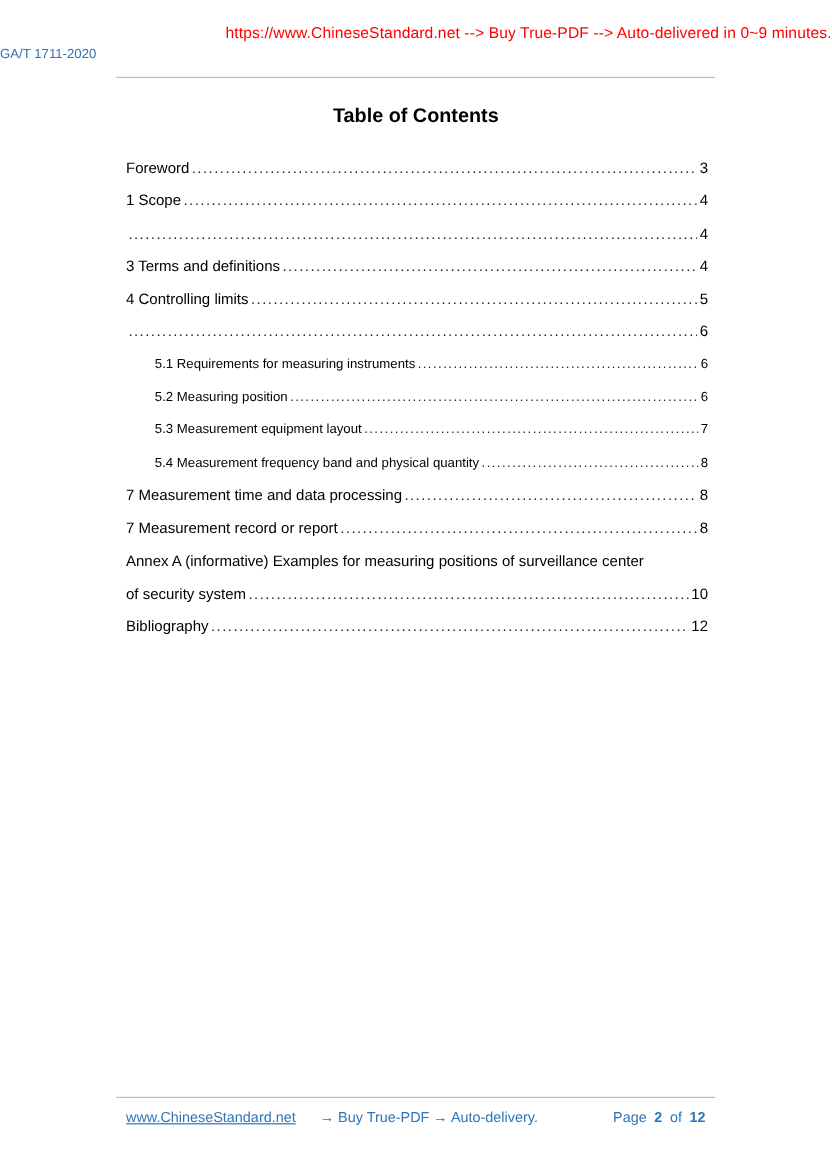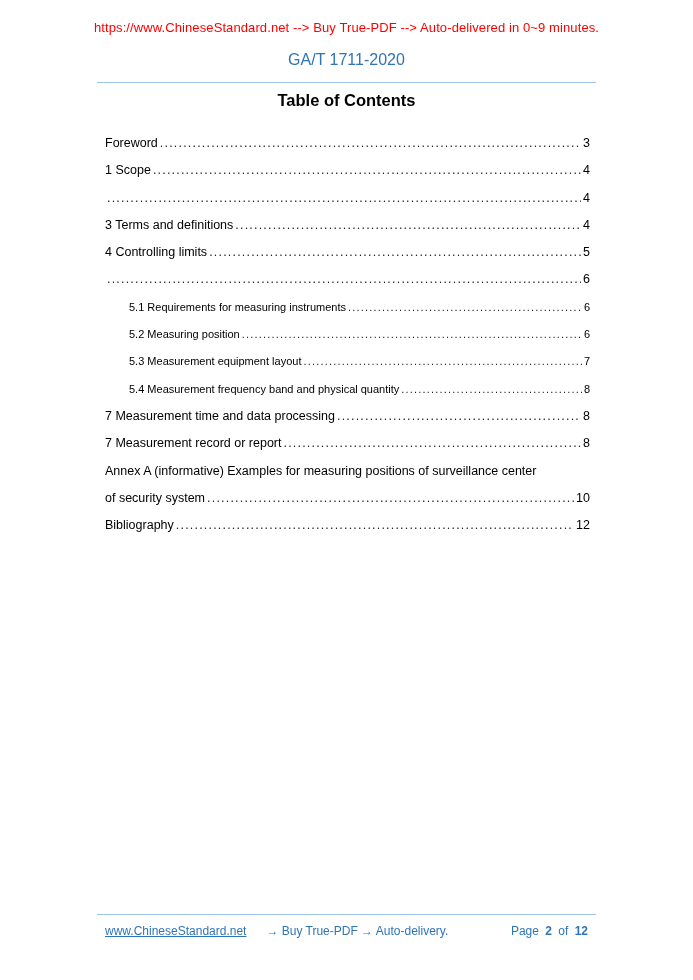--- a/index.html
+++ b/index.html
@@ -16,40 +16,39 @@
   }
   .page{
     position:relative;
     width:693px;
     height:980px;
     background:#fff;
     overflow:hidden;
     padding-top:20px;
   }
   .promo{
-    text-align:center;
+    text-align:right;
     font-size:13px;
     color:var(--promo-red);
     text-decoration:none;
     display:block;
     letter-spacing:.1px;
   }
   .doc-code{
-    margin-top:16px;
-    text-align:center;
-    font-size:16px;
+    margin-top:4px;
+    font-size:11px;
     color:var(--link-blue);
   }
   .rule{
     border:none;
     border-top:1px solid var(--rule-blue);
     margin:13px 97px 0 97px;
   }
   .toc-title{
-    margin-top:8px;
+    margin-top:23px;
     text-align:center;
     font-size:16.5px;
     font-weight:bold;
     color:#000;
   }
   .toc{
     margin:20px 103px 0 105px;
   }
   .toc-row{
     display:flex;

